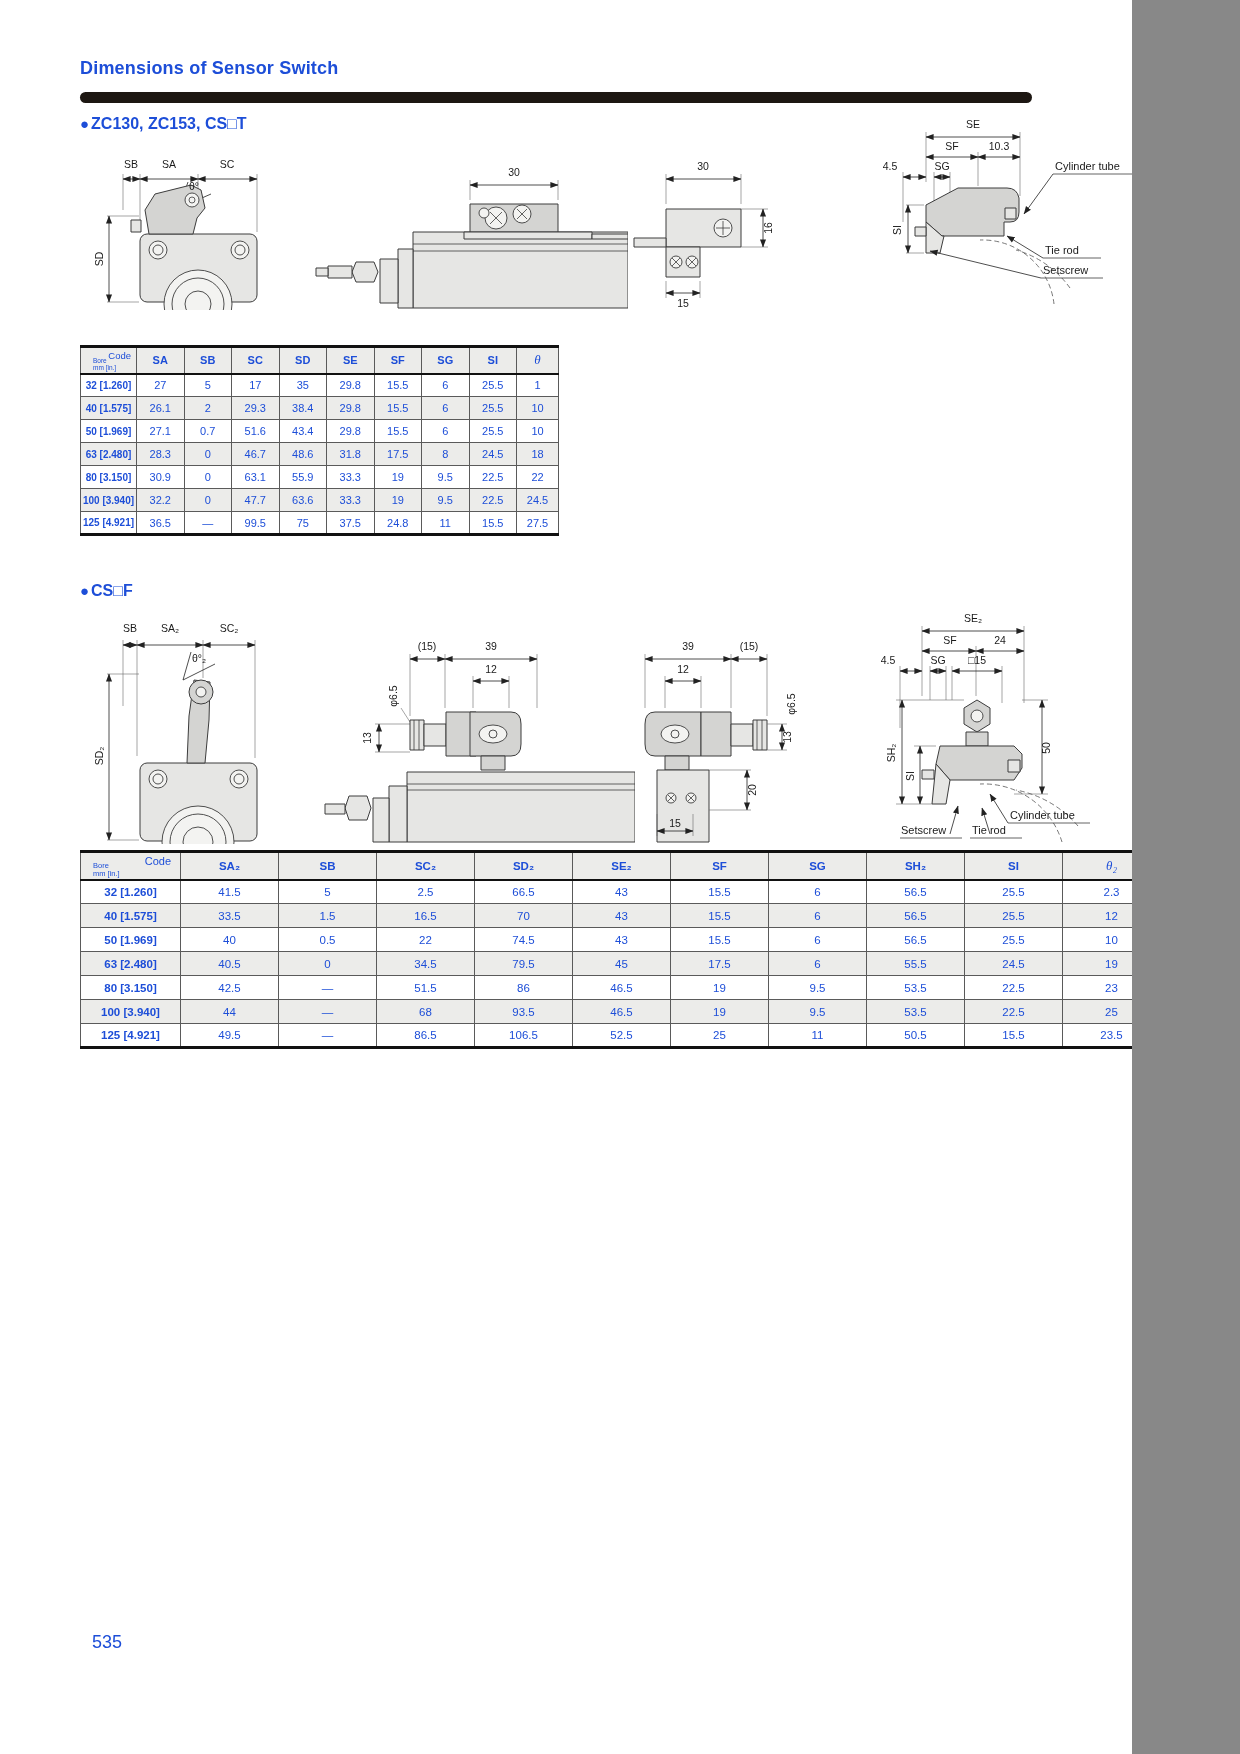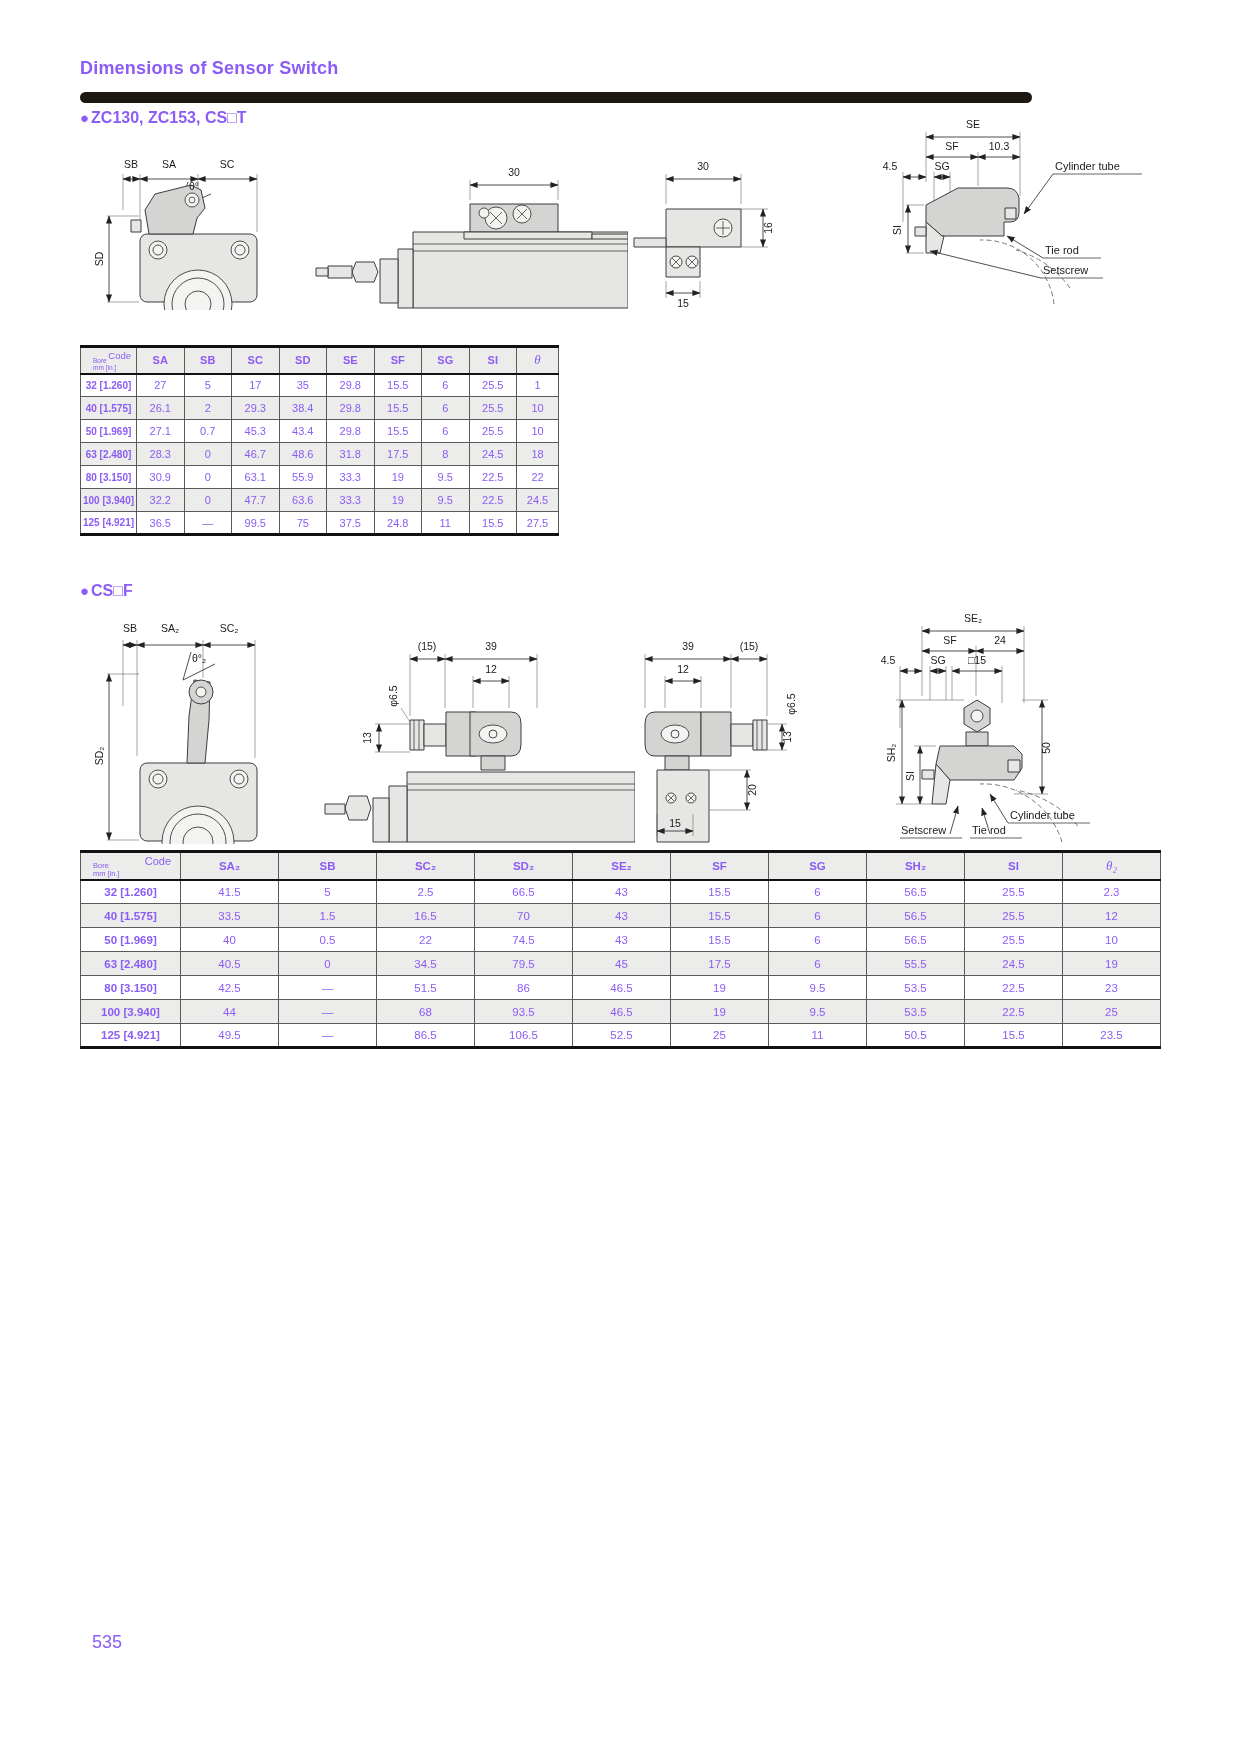--- a/index.html
+++ b/index.html
@@ -1,17 +1,17 @@
 <!DOCTYPE html>
 <html><head>
 <meta charset="utf-8">
 <style>
   html,body{margin:0;padding:0;background:#888;}
-  .page{position:relative;width:1240px;height:1754px;background:#ffffff;
-        font-family:"Liberation Sans",sans-serif;color:#8b5cf6;overflow:hidden;}
+  .page{position:relative;width:1132px;height:1754px;background:#ffffff;
+        font-family:"Liberation Sans",sans-serif;color:#1d4ed8;overflow:hidden;}
   
   .doc-title{position:absolute;left:80px;top:58px;font-size:18px;font-weight:bold;letter-spacing:0.2px;}
   .title-bar{position:absolute;left:80px;top:92px;width:952px;height:11px;background:#1d1712;border-radius:6px;}
   .sec-head{position:absolute;font-size:16px;font-weight:bold;}
   .sec-head .blt{font-size:15px;margin-right:2px;}
   
   .draw-zone{position:absolute;left:80px;}
   .draw-zone svg{position:absolute;}
   svg text{font-size:10.5px;fill:#1a1a1a;font-family:"Liberation Sans",sans-serif;}
   svg text.cap{font-size:11px;}
@@ -52,21 +52,21 @@
   .pageno{position:absolute;left:92px;top:1632px;font-size:18px;}
 </style>
 </head>
 <body>
 
 <div class="page">
 
   <div class="doc-title">Dimensions of Sensor Switch</div>
   <div class="title-bar"></div>
 
-  <div class="sec-head" style="left:80px;top:109px;">
+  <div class="sec-head" style="left:80px;top:115px;">
     <span class="blt">●</span><span>ZC130, ZC153, CS□T</span>
   </div>
 
   <div class="draw-zone" style="top:110px;width:1080px;height:200px;">
 
     <svg style="left:15px;top:42px;" width="215" height="158" viewBox="0 0 215 158">
       <defs>
           <marker id="a1" viewBox="0 0 10 10" refX="9.5" refY="5" markerWidth="10" markerHeight="10" orient="auto-start-reverse">
             <path d="M0,1.2 L10,5 L0,8.8 Z" fill="#222"></path>
           </marker>
@@ -243,21 +243,21 @@
           <td>29.8</td>
           <td>15.5</td>
           <td>6</td>
           <td>25.5</td>
           <td>10</td>
         </tr>
       <tr>
           <th>50 [1.969]</th>
           <td>27.1</td>
           <td>0.7</td>
-          <td>45.3</td>
+          <td>51.6</td>
           <td>43.4</td>
           <td>29.8</td>
           <td>15.5</td>
           <td>6</td>
           <td>25.5</td>
           <td>10</td>
         </tr>
       <tr>
           <th>63 [2.480]</th>
           <td>28.3</td>

